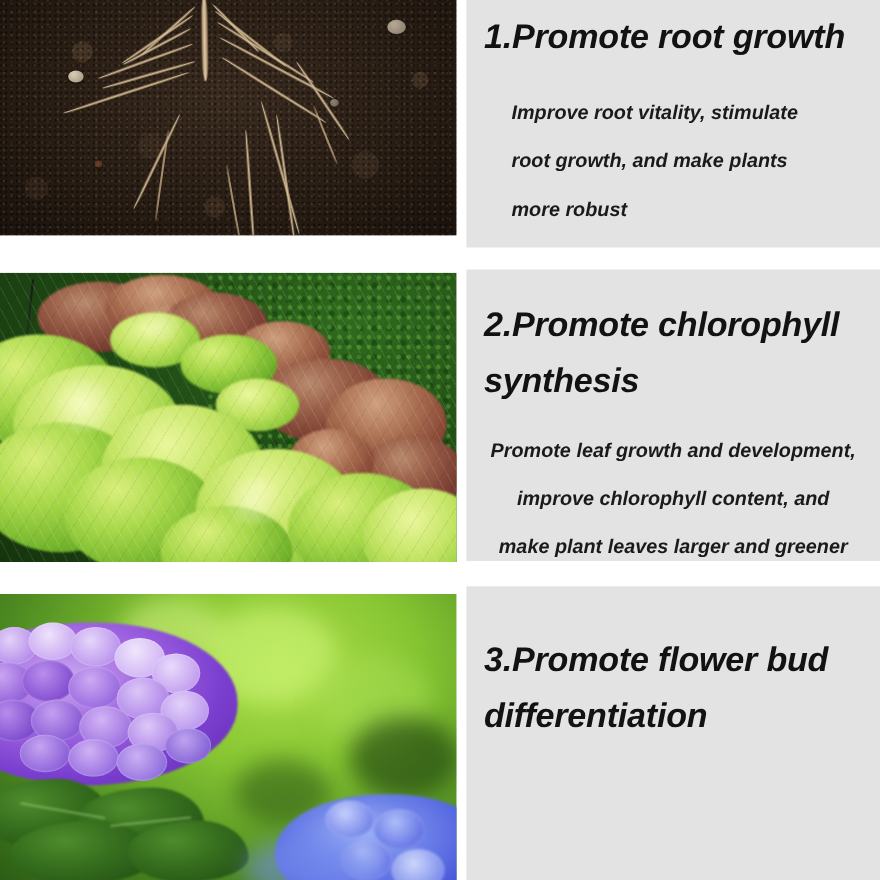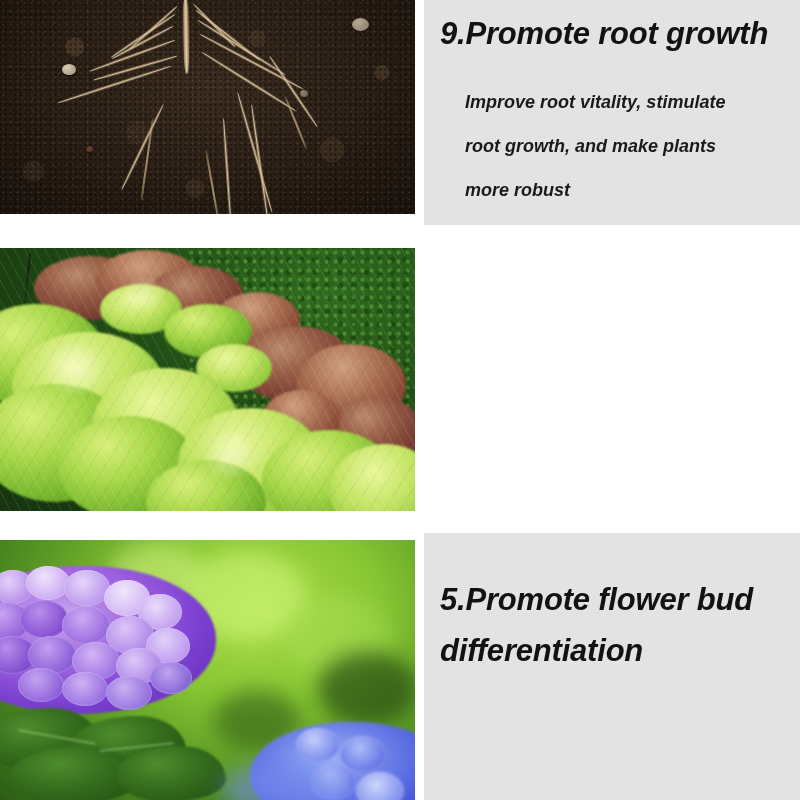--- a/index.html
+++ b/index.html
@@ -211,21 +211,21 @@
       <div class="root thin" style="left:200px;top:52px;width:3px;height:112px;transform:rotate(-58deg);"></div>
       <div class="root thin" style="left:236px;top:92px;width:3px;height:126px;transform:rotate(-16deg);"></div>
       <div class="root thin" style="left:250px;top:104px;width:3px;height:122px;transform:rotate(-8deg);"></div>
       <div class="root thin" style="left:222px;top:118px;width:3px;height:108px;transform:rotate(-4deg);"></div>
       <div class="root thin" style="left:268px;top:56px;width:3px;height:86px;transform:rotate(-34deg);"></div>
       <div class="root thin" style="left:205px;top:150px;width:2px;height:74px;transform:rotate(-10deg);"></div>
       <div class="root thin" style="left:284px;top:96px;width:2px;height:58px;transform:rotate(-22deg);"></div>
     </div>
 
     <div class="panel-text">
-      <h2 class="heading">9.Promote root growth</h2>
+      <h2 class="heading">1.Promote root growth</h2>
       <p class="body-copy">Improve root vitality, stimulate
 root growth, and make plants
 more robust</p>
     </div>
   </section>
 
   <section class="panel" id="panel2">
 
     <div class="panel-photo">
       <div class="lettuce-bg"></div>
@@ -255,20 +255,27 @@
       <div class="blob leaf-green" style="left:262px;top:182px;width:134px;height:100px;"></div>
       <div class="blob leaf-green-lt" style="left:330px;top:196px;width:110px;height:92px;"></div>
       <div class="blob leaf-green" style="left:146px;top:212px;width:120px;height:84px;"></div>
 
       <div class="leaf-veins"></div>
       <div class="sunspot" style="left:40px;top:96px;width:70px;height:50px;"></div>
       <div class="sunspot" style="left:198px;top:186px;width:64px;height:44px;"></div>
       <div class="sunspot" style="left:120px;top:30px;width:52px;height:34px;opacity:.7;"></div>
     </div>
 
+    <div class="panel-text">
+      <h2 class="heading">2.Promote chlorophyll
+synthesis</h2>
+      <p class="body-copy">Promote leaf growth and development,
+improve chlorophyll content, and
+make plant leaves larger and greener</p>
+    </div>
   </section>
 
   <section class="panel" id="panel3">
 
     <div class="panel-photo">
       <div class="hydra-bg"></div>
 
       <div class="bokeh" style="left:186px;top:12px;width:120px;height:88px;background:rgba(205,244,120,.75);"></div>
       <div class="bokeh" style="left:286px;top:56px;width:104px;height:80px;background:rgba(168,222,86,.6);"></div>
       <div class="bokeh" style="left:318px;top:112px;width:100px;height:74px;background:rgba(24,58,14,.75);"></div>
@@ -307,18 +314,18 @@
       <div class="hydra-head" style="left:250px;top:182px;width:200px;height:104px;
                   background:radial-gradient(ellipse at 40% 34%, #9db4f6 0%, #6b7fe8 34%, #4453d8 70%, #2f37ac 100%);filter:blur(1.6px);"></div>
       <div class="floret" style="left:296px;top:188px;width:44px;height:34px;background:radial-gradient(circle at 40% 34%,#c3cefa,#5a6ce4);filter:blur(1.4px);"></div>
       <div class="floret" style="left:340px;top:196px;width:46px;height:36px;background:radial-gradient(circle at 42% 32%,#aebdf8,#4758dd);filter:blur(1.4px);"></div>
       <div class="floret" style="left:310px;top:224px;width:46px;height:36px;background:radial-gradient(circle at 40% 32%,#b6c4f9,#4f60e0);filter:blur(1.4px);"></div>
       <div class="floret" style="left:356px;top:232px;width:48px;height:38px;background:radial-gradient(circle at 42% 34%,#ccd6fb,#6274e6);filter:blur(1.4px);"></div>
       <div class="bokeh" style="left:222px;top:222px;width:120px;height:56px;background:rgba(120,142,238,.7);"></div>
     </div>
 
     <div class="panel-text">
-      <h2 class="heading">5.Promote flower bud
+      <h2 class="heading">3.Promote flower bud
 differentiation</h2>
     </div>
   </section>
 
 </div>
 
 </body></html>

